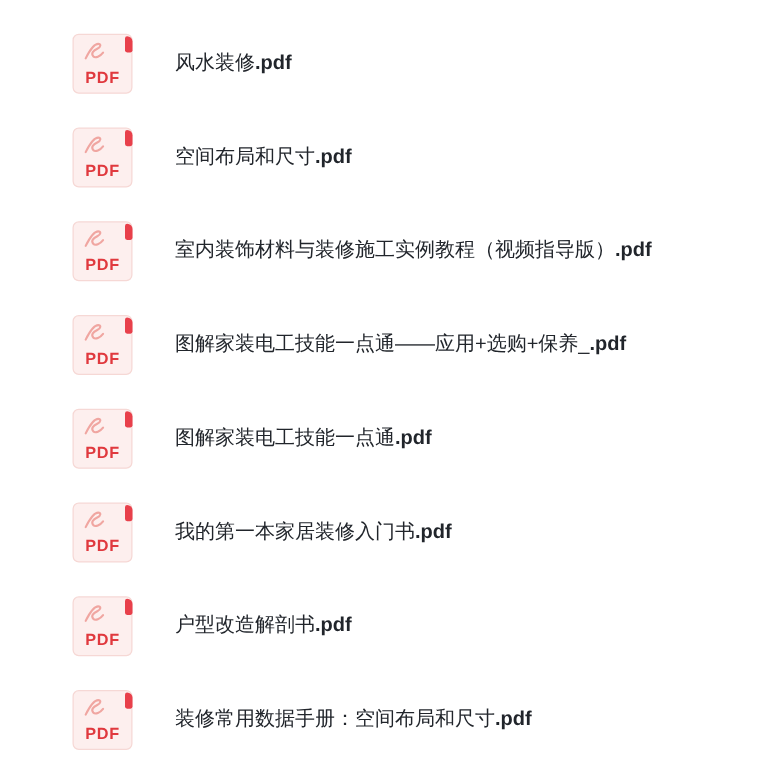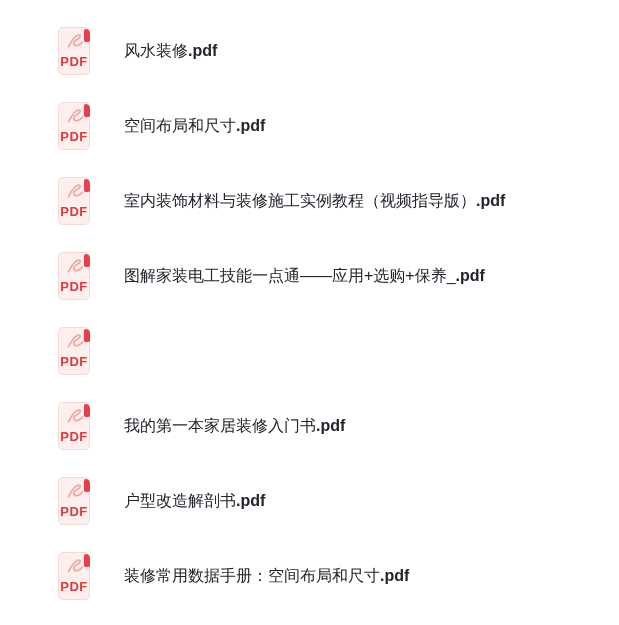--- a/index.html
+++ b/index.html
@@ -25,21 +25,21 @@
   .file-row {
     display: flex;
     align-items: center;
     height: 48px;
     margin-bottom: 27px;
     cursor: pointer;
   }
   .pdf-icon {
     position: relative;
     flex: 0 0 auto;
-    width: 32px; height: 48px;
+    width: 48px; height: 48px;
     background: var(--icon-bg);
     border: 1px solid var(--icon-border);
     border-radius: 5px;
   }
   .fold-corner {
     position: absolute;
     top: 1px; right: -1px;
     width: 6px; height: 13px;
     background: var(--accent-strong);
     border-radius: 2px 5px 2px 2px;
@@ -128,20 +128,23 @@
   </div>
 
   <div class="file-row">
     <div class="pdf-icon">
       <span class="fold-corner"></span>
       <svg class="swirl" viewBox="0 0 24 22">
         <path d="M3 19 C7 11 12 4 16 4 C19 4 19 7 15 9 C11 11 8 14 11 17 C13 19 18 17 21 13" fill="none" stroke="var(--swirl)" stroke-width="2.2" stroke-linecap="round"></path>
       </svg>
       <span class="pdf-badge">PDF</span>
     </div>
+    <div class="filename">
+      <span>图解家装电工技能一点通</span><span class="ext">.pdf</span>
+    </div>
   </div>
 
   <div class="file-row">
     <div class="pdf-icon">
       <span class="fold-corner"></span>
       <svg class="swirl" viewBox="0 0 24 22">
         <path d="M3 19 C7 11 12 4 16 4 C19 4 19 7 15 9 C11 11 8 14 11 17 C13 19 18 17 21 13" fill="none" stroke="var(--swirl)" stroke-width="2.2" stroke-linecap="round"></path>
       </svg>
       <span class="pdf-badge">PDF</span>
     </div>

